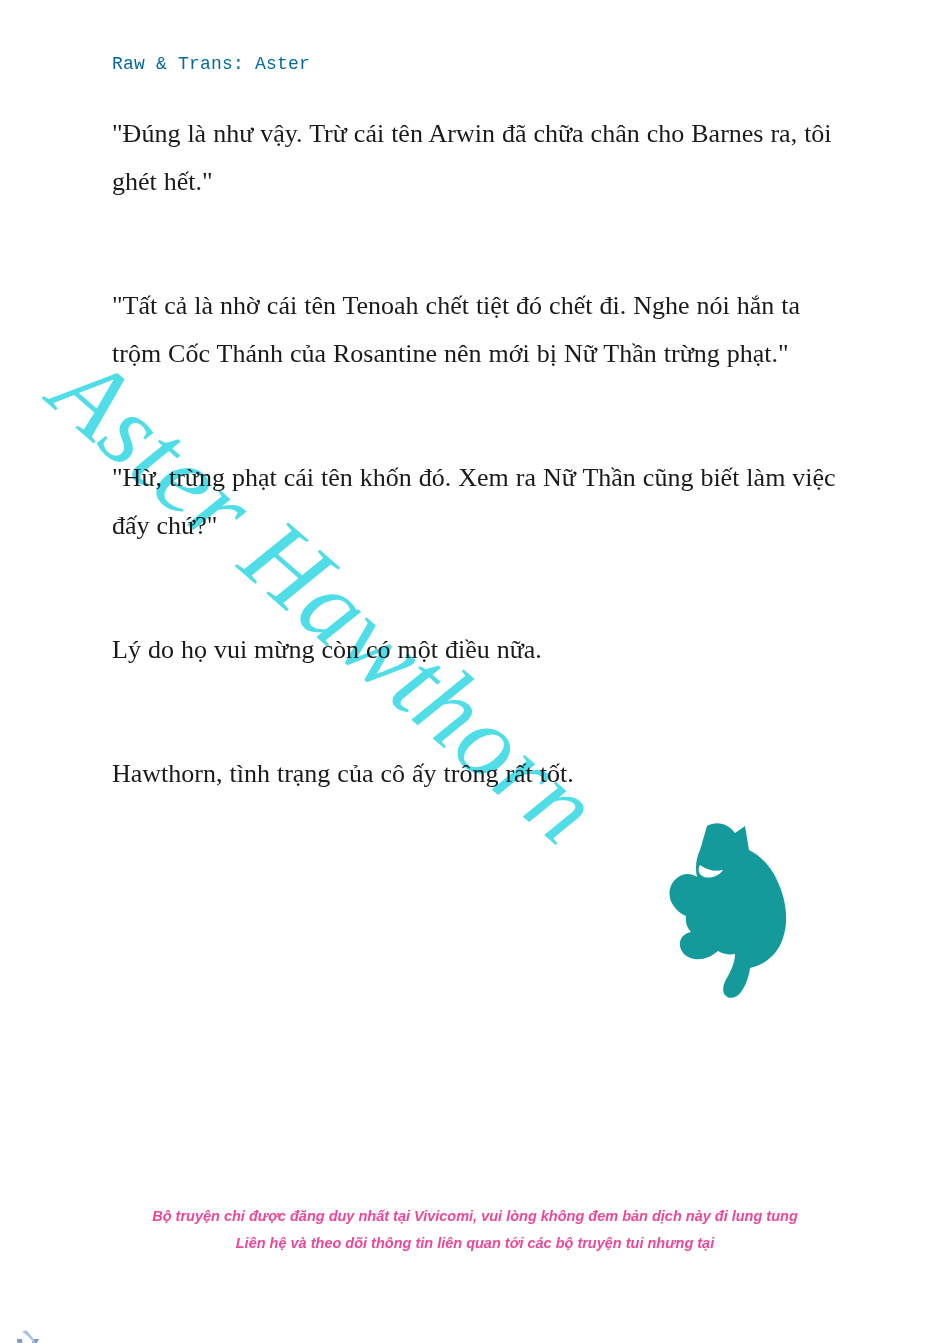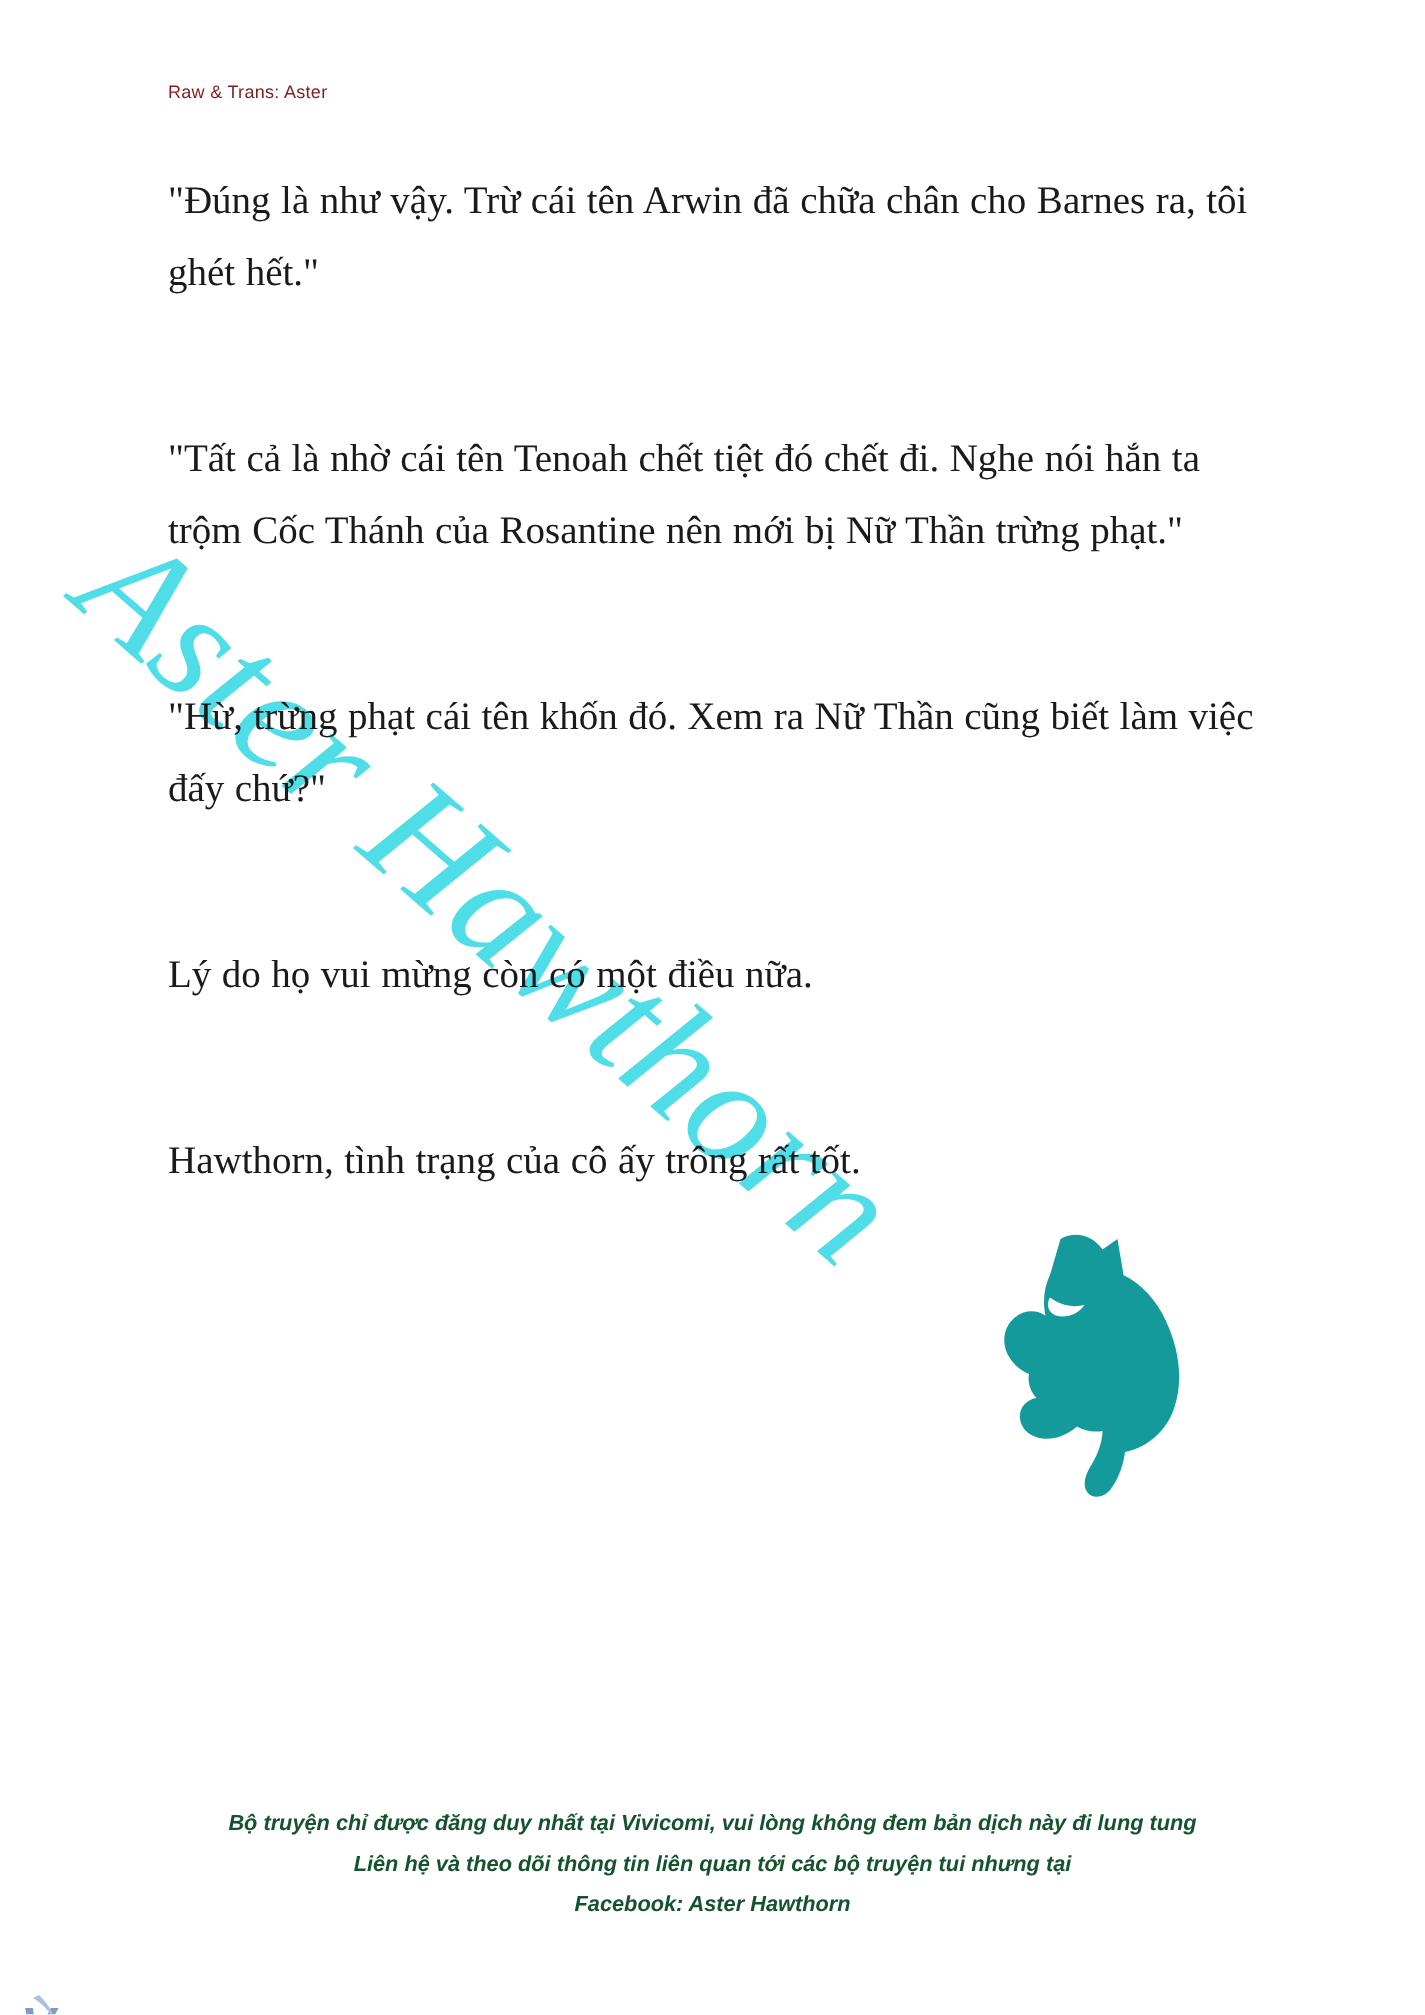--- a/index.html
+++ b/index.html
@@ -16,23 +16,23 @@
     height: 1343px;
     background: #ffffff;
     overflow: hidden;
   }
 
   
   .header {
     position: absolute;
     left: 112px;
     top: 54px;
-    font-family: Liberation Sans, sans-serif;
-    font-size: 12px;
-    color: #7f1d1d;
+    font-family: Liberation Mono, monospace;
+    font-size: 18px;
+    color: #0369a1;
     letter-spacing: 0.2px;
     white-space: nowrap;
   }
 
   
   .content {
     position: absolute;
     left: 112px;
     top: 110px;
     width: 730px;
@@ -84,21 +84,21 @@
     top: 1203px;
     width: 950px;
     text-align: center;
     z-index: 3;
   }
   .credit-line {
     font-family: "Liberation Sans", "DejaVu Sans", sans-serif;
     font-size: 14.5px;
     font-weight: bold;
     font-style: italic;
-    color: #14532d;
+    color: #ec4899;
     line-height: 27px;
     white-space: nowrap;
   }
 
   
   .logo {
     position: absolute;
     left: 8px;
     top: 1324px;
     width: 150px;
@@ -159,21 +159,20 @@
     <p class="para">"Đúng là như vậy. Trừ cái tên Arwin đã chữa chân cho Barnes ra, tôi ghét hết."</p>
     <p class="para">"Tất cả là nhờ cái tên Tenoah chết tiệt đó chết đi. Nghe nói hắn ta trộm Cốc Thánh của Rosantine nên mới bị Nữ Thần trừng phạt."</p>
     <p class="para">"Hừ, trừng phạt cái tên khốn đó. Xem ra Nữ Thần cũng biết làm việc đấy chứ?"</p>
     <p class="para">Lý do họ vui mừng còn có một điều nữa.</p>
     <p class="para">Hawthorn, tình trạng của cô ấy trông rất tốt.</p>
   </div>
 
   <div class="credits">
     <div class="credit-line">Bộ truyện chỉ được đăng duy nhất tại Vivicomi, vui lòng không đem bản dịch này đi lung tung</div>
     <div class="credit-line">Liên hệ và theo dõi thông tin liên quan tới các bộ truyện tui nhưng tại</div>
-    <div class="credit-line">Facebook: Aster Hawthorn</div>
   </div>
 
   <div class="logo">
     <svg viewBox="0 0 150 50" width="150" height="50" aria-hidden="true">
       <defs>
         <linearGradient id="lg" x1="0" y1="0" x2="0" y2="1">
           <stop offset="0%" stop-color="#93aed4"></stop>
           <stop offset="45%" stop-color="#5f7fb4"></stop>
           <stop offset="55%" stop-color="#ffffff"></stop>
           <stop offset="100%" stop-color="#8fa9ce"></stop>

